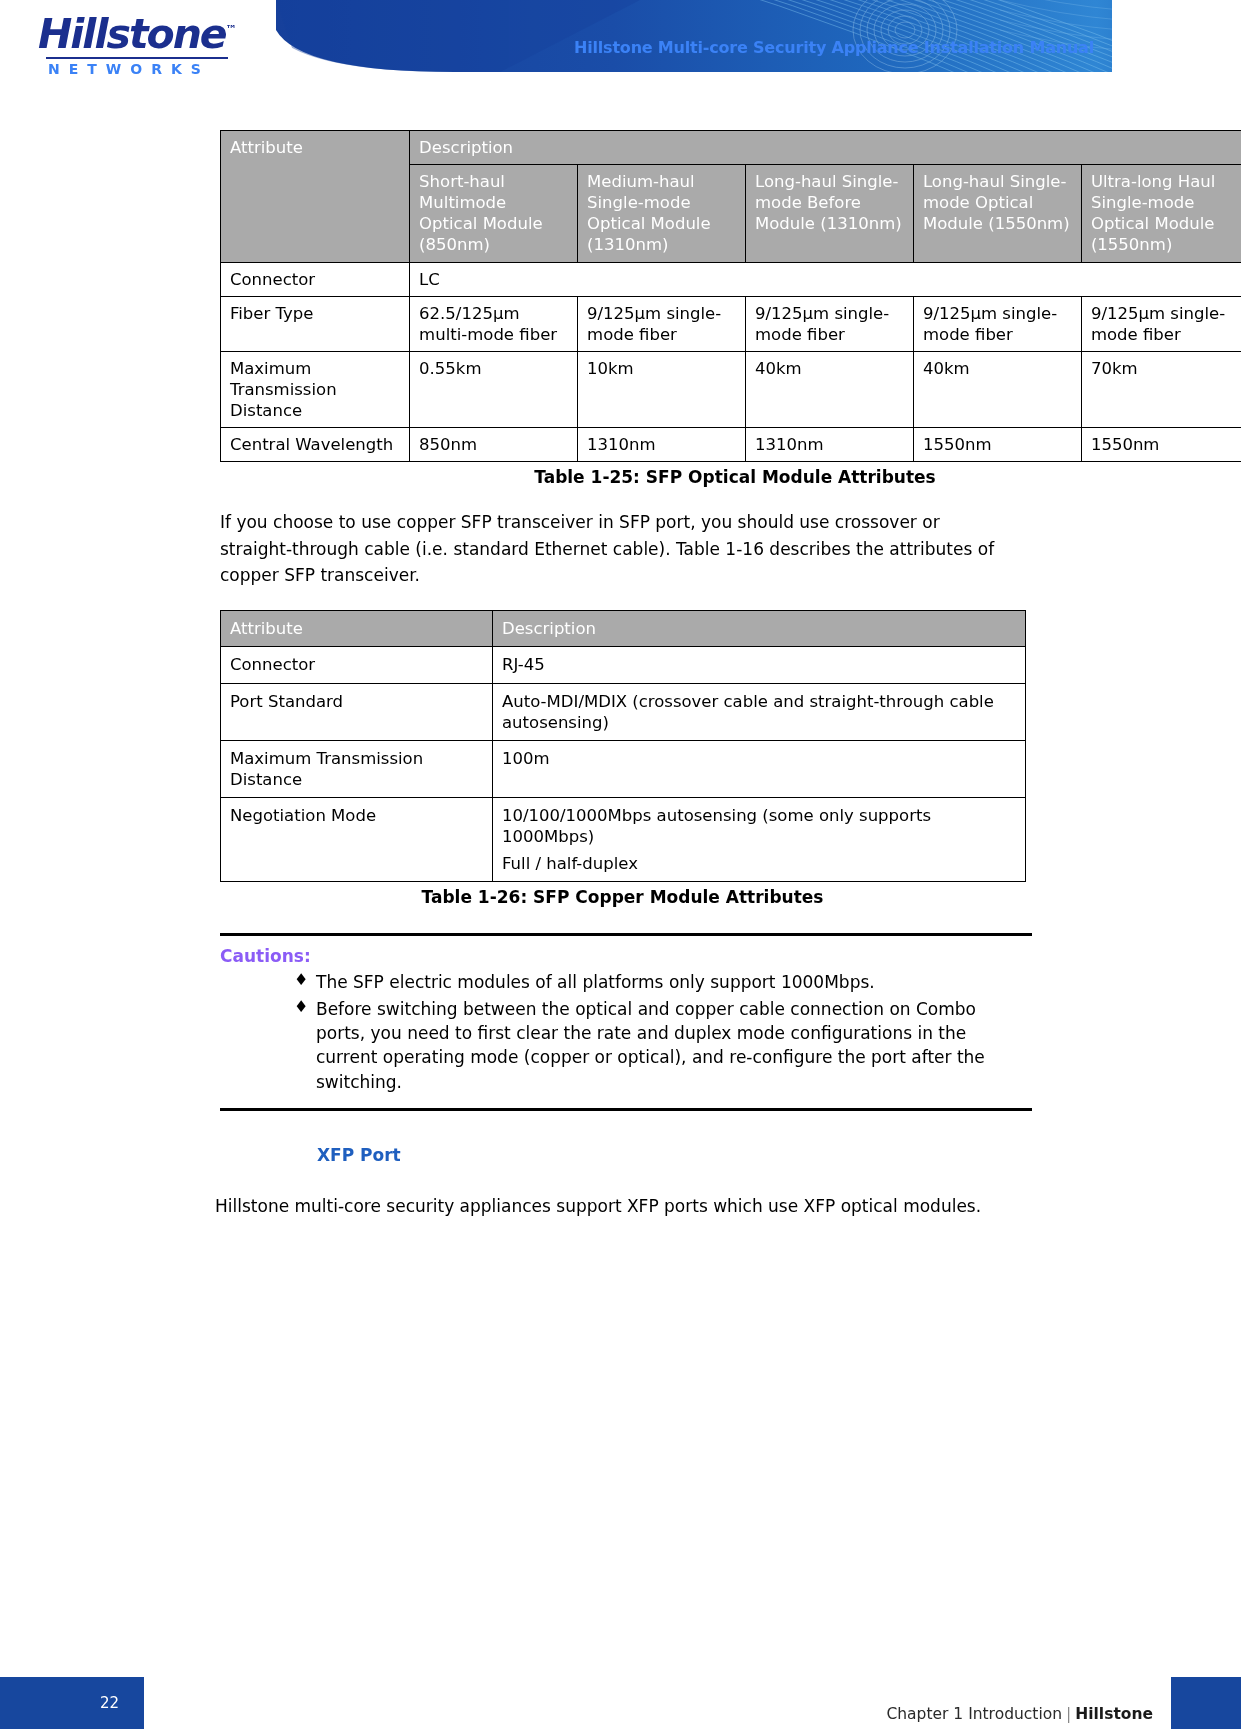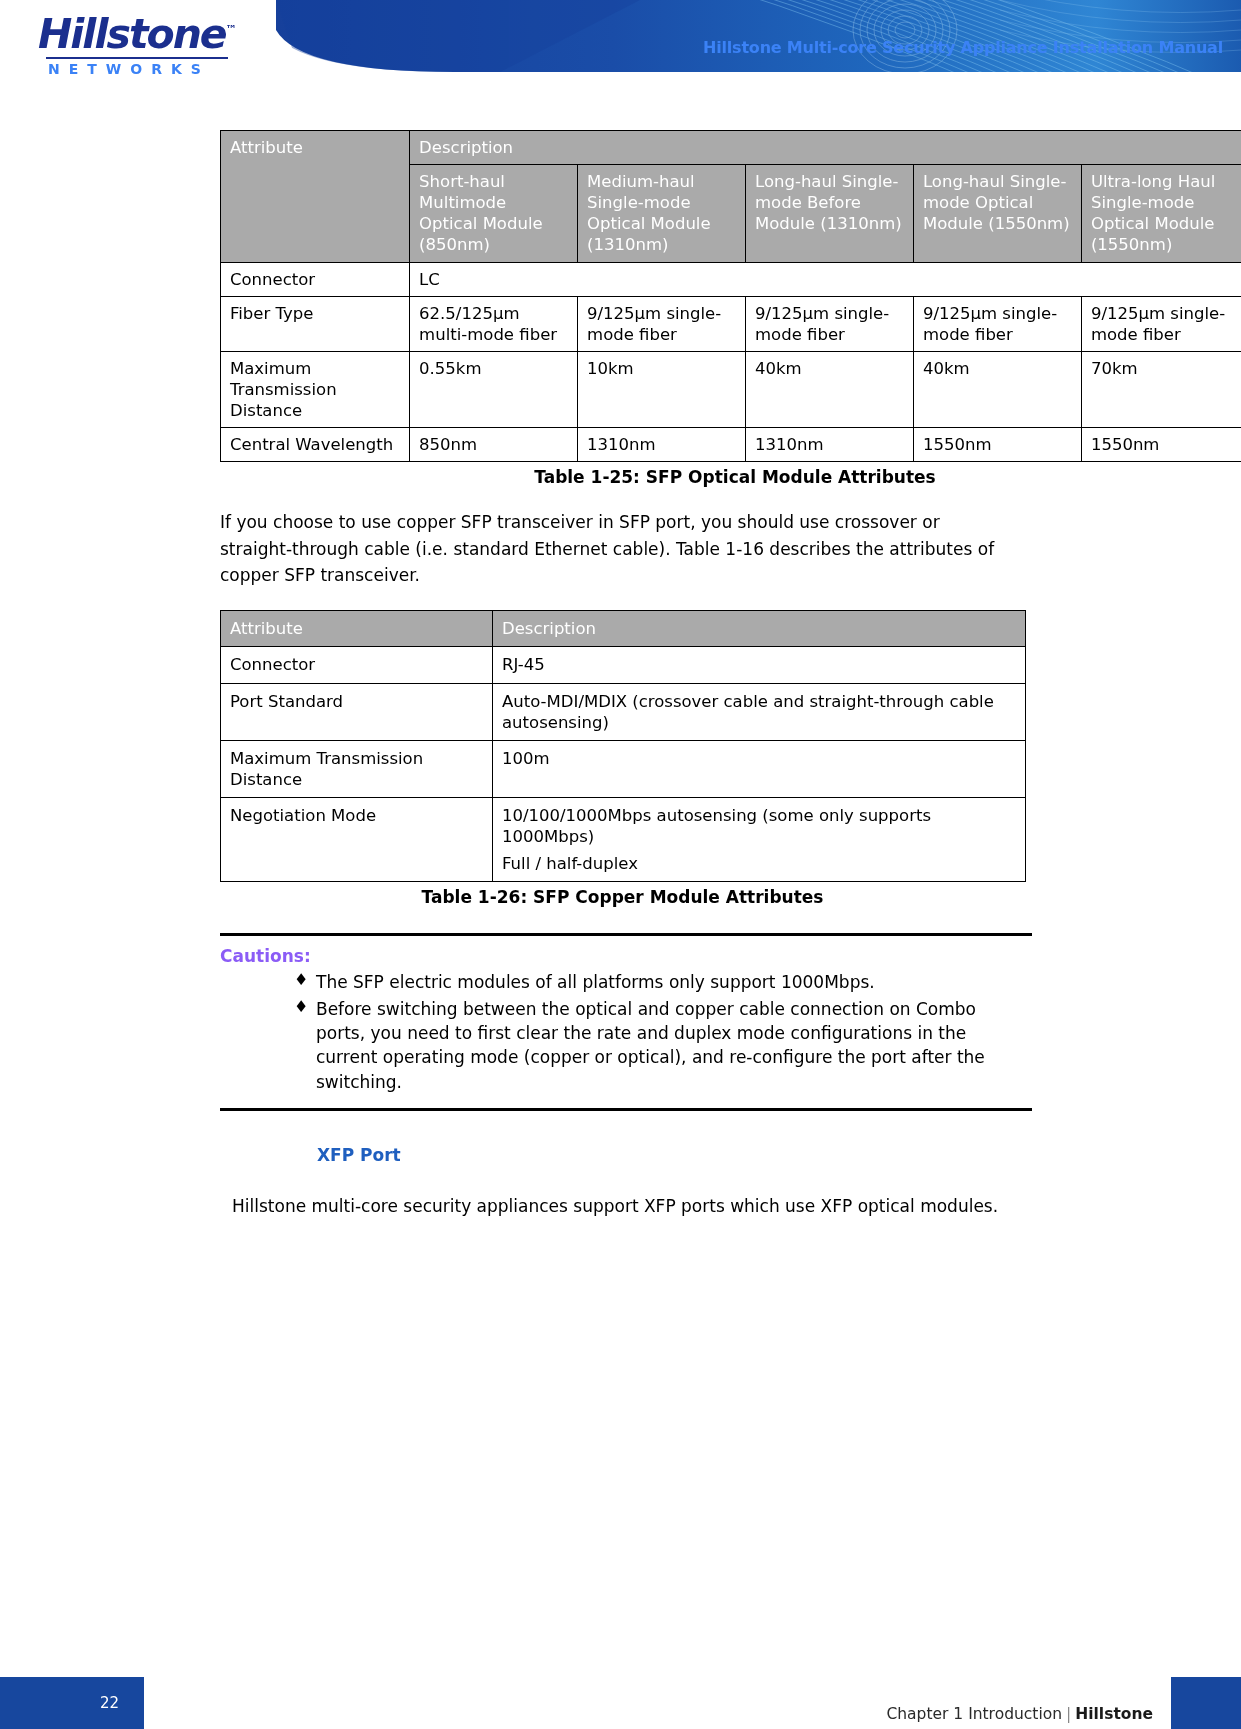--- a/index.html
+++ b/index.html
@@ -11,21 +11,21 @@
     height: 1729px;
     background: #ffffff;
     font-family: "DejaVu Sans", "Liberation Sans", sans-serif;
     position: relative;
     overflow: hidden;
   }
 
   
   .page-header {
     position: relative;
-    width: 1241px;
+    width: 1112px;
     height: 88px;
     overflow: hidden;
     background: #ffffff;
   }
   .header-swoosh {
     position: absolute;
     top: 0;
     left: 0;
     width: 1241px;
     height: 88px;
@@ -215,21 +215,21 @@
     color: #1f5fbf;
     font-weight: bold;
     font-size: 17px;
     margin: 34px 0 0 0;
     padding-left: 106px;
   }
   p.section-text {
     font-size: 17px;
     line-height: 1.55;
     color: #000000;
-    margin: 28px 0 0 21px;
+    margin: 28px 0 0 4px;
     width: 790px;
   }
 
   
   .page-footer {
     position: absolute;
     left: 0;
     bottom: 0;
     width: 1241px;
     height: 74px;

